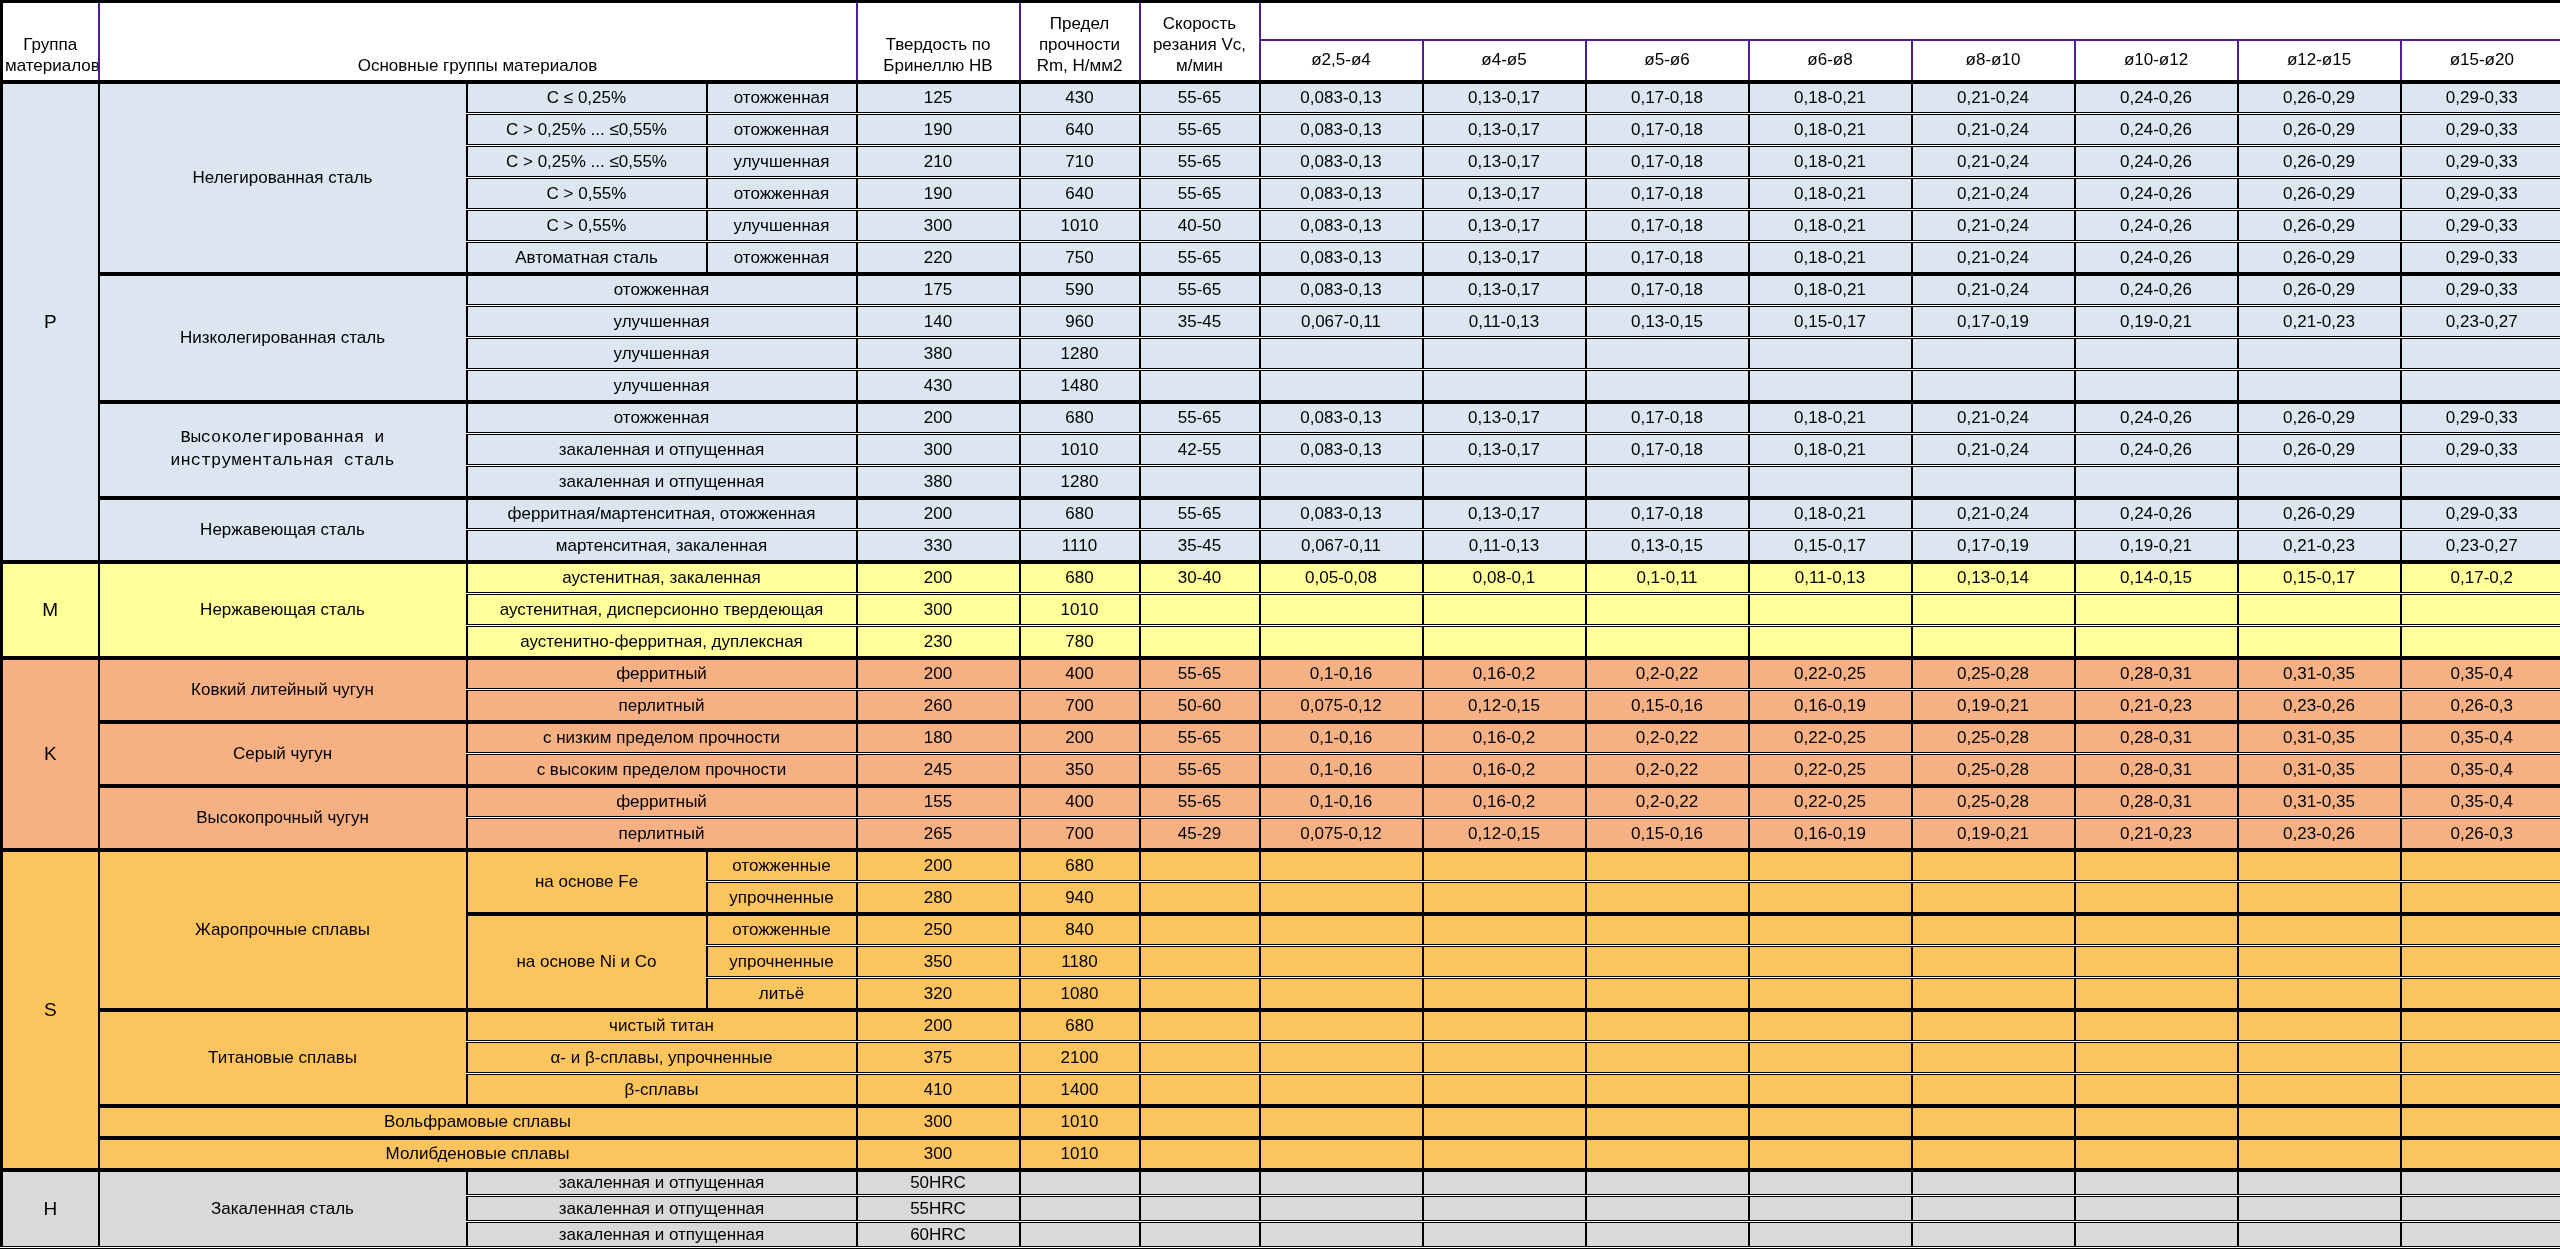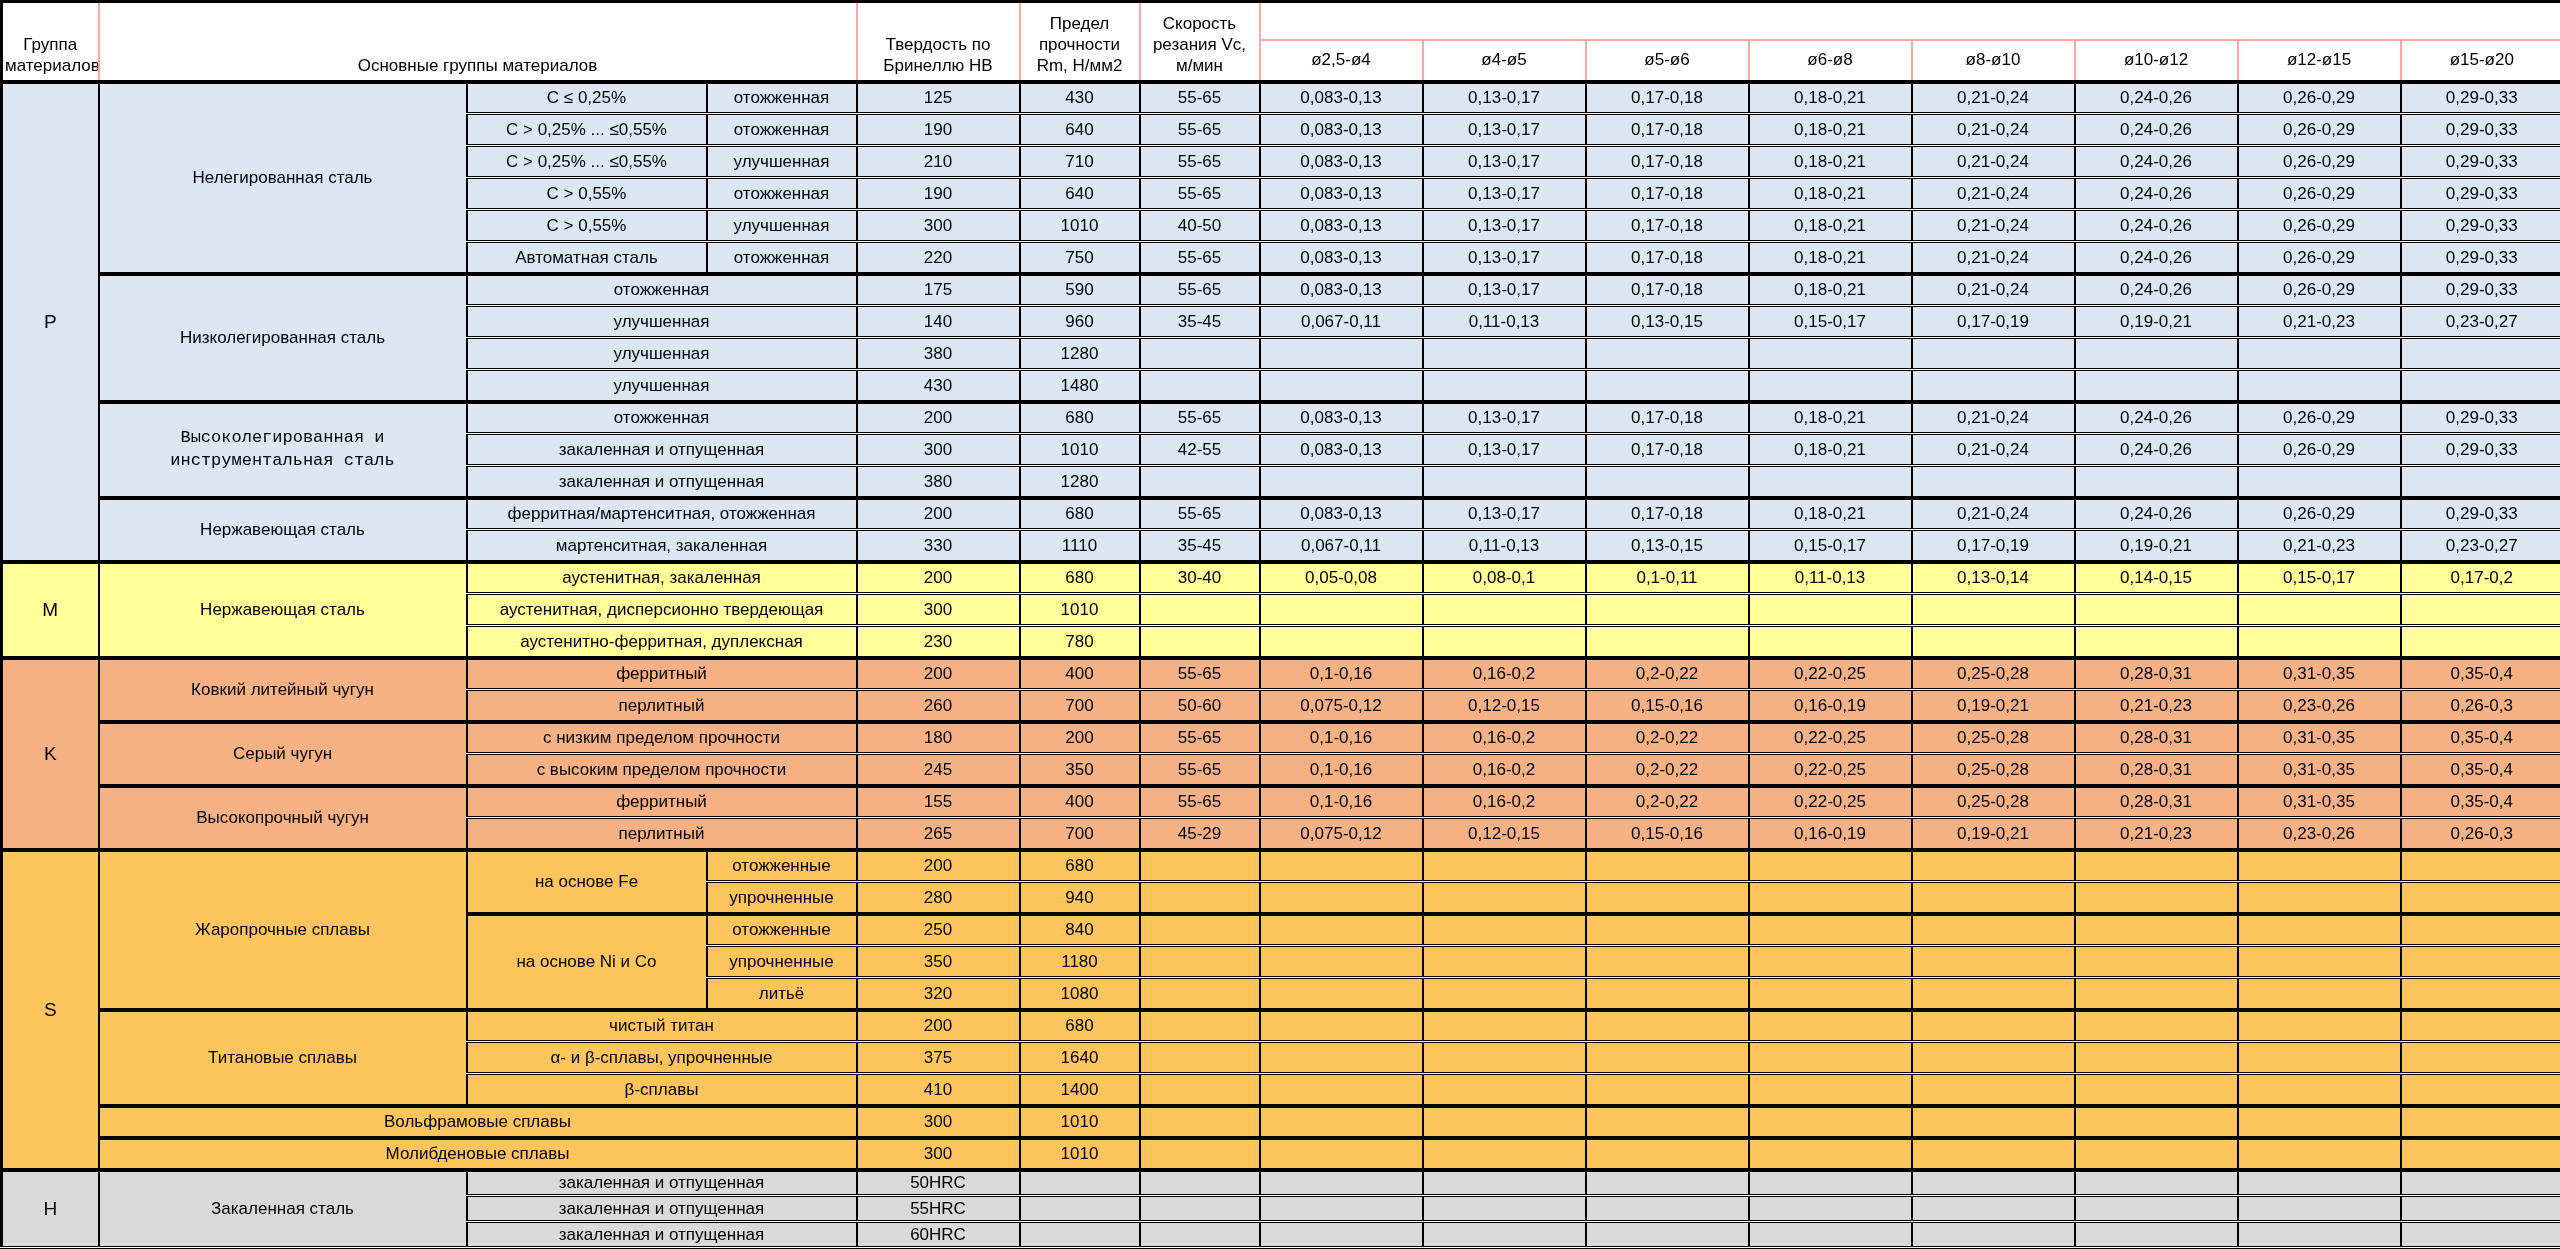--- a/index.html
+++ b/index.html
@@ -16,21 +16,21 @@
     border-right: 2px solid #000;
     border-top: 3px double #000;
     border-bottom: 3px double #000;
     padding: 0 2px;
     overflow: hidden;
     text-align: center;
     font-size: 17px;
     line-height: 1.25;
   }
   thead th {
-    border: 2px solid #fca5a5;
+    border: 2px solid #4c1d95;
     background: var(--header-bg, #fff);
     font-weight: normal;
     vertical-align: bottom;
     padding-bottom: 3px;
   }
   tr.hrow1 { height: 38px; }
   tr.hrow2 { height: 42px; }
   tr.hrow2 th { vertical-align: middle; font-weight: normal; padding-bottom: 0; }
   tbody tr { height: 32px; }
   tbody tr.h { height: 26px; }
@@ -526,21 +526,21 @@
         <td></td>
         <td></td>
         <td></td>
         <td></td>
         <td></td>
         <td></td>
       </tr>
       <tr class="s">
         <td colspan="2">α- и β-сплавы, упрочненные</td>
         <td>375</td>
-        <td>1640</td>
+        <td>2100</td>
         <td></td>
         <td></td>
         <td></td>
         <td></td>
         <td></td>
         <td></td>
         <td></td>
         <td></td>
         <td></td>
       </tr>

